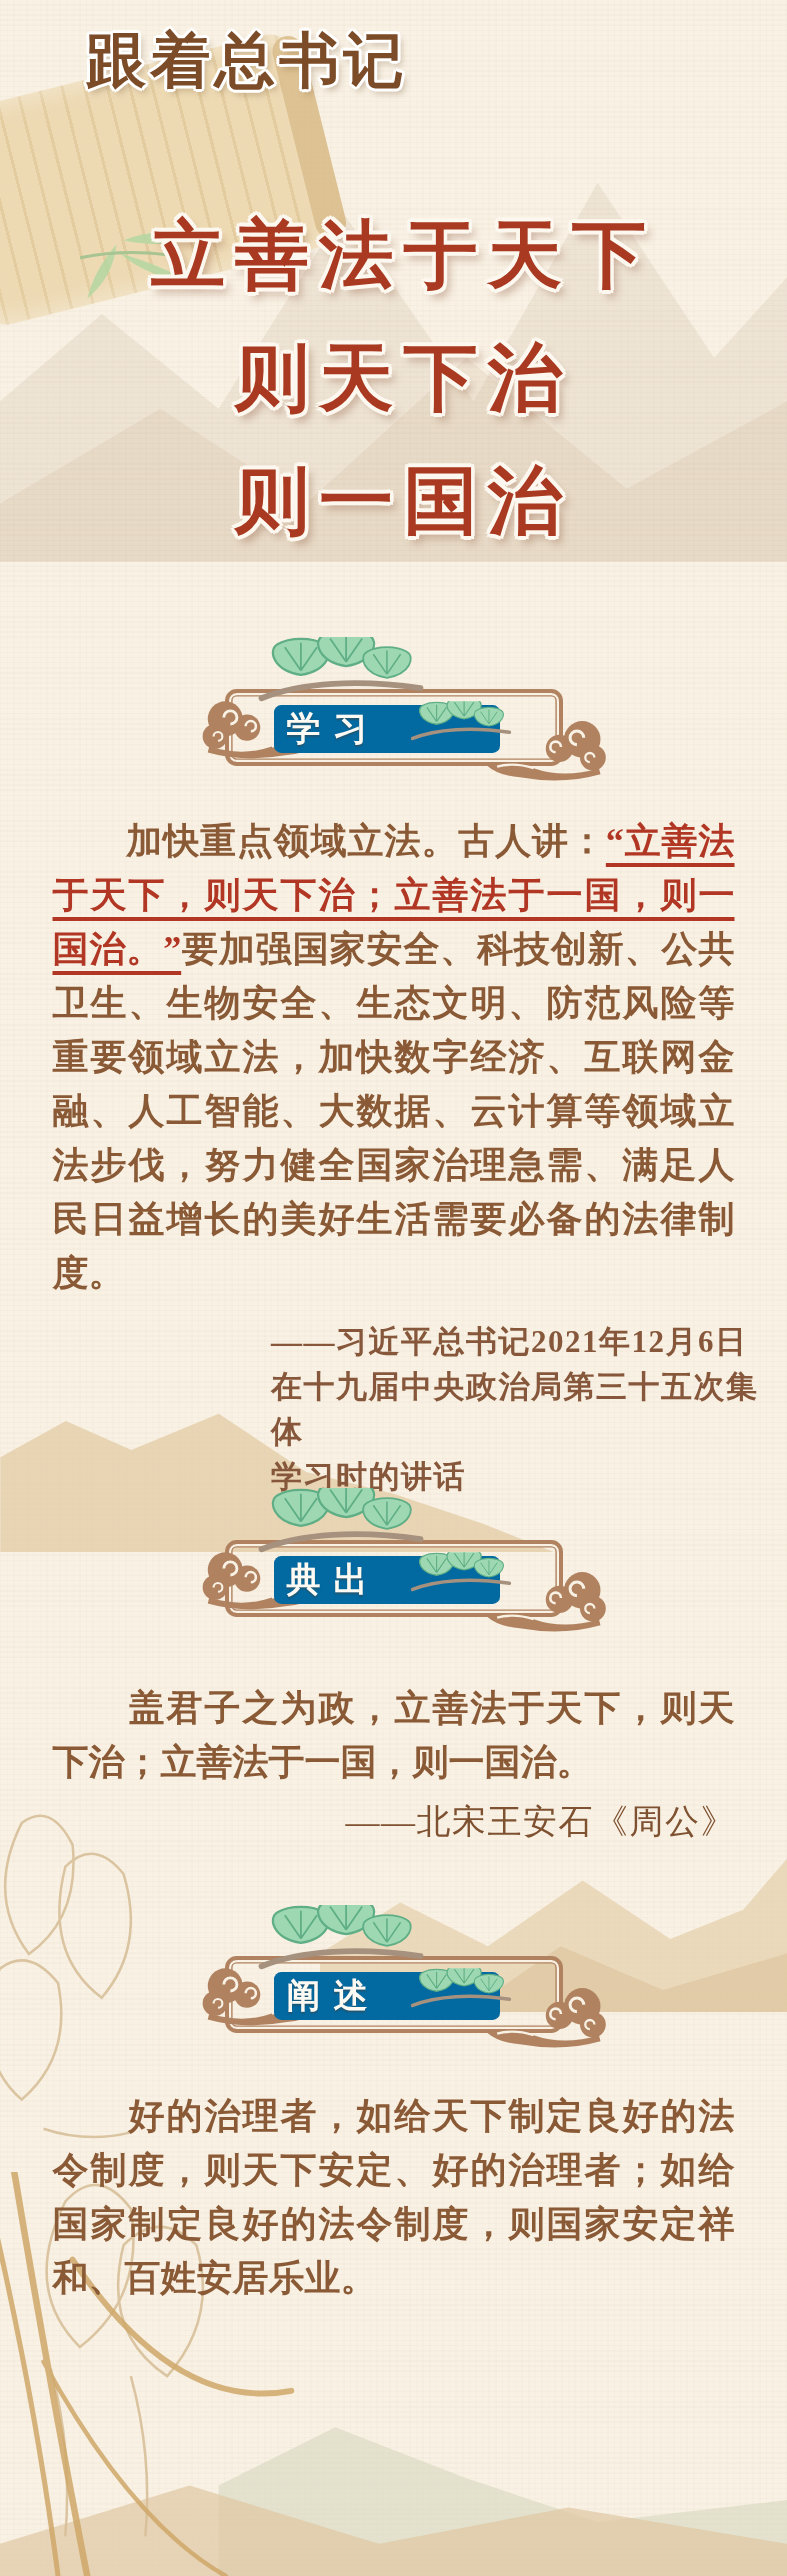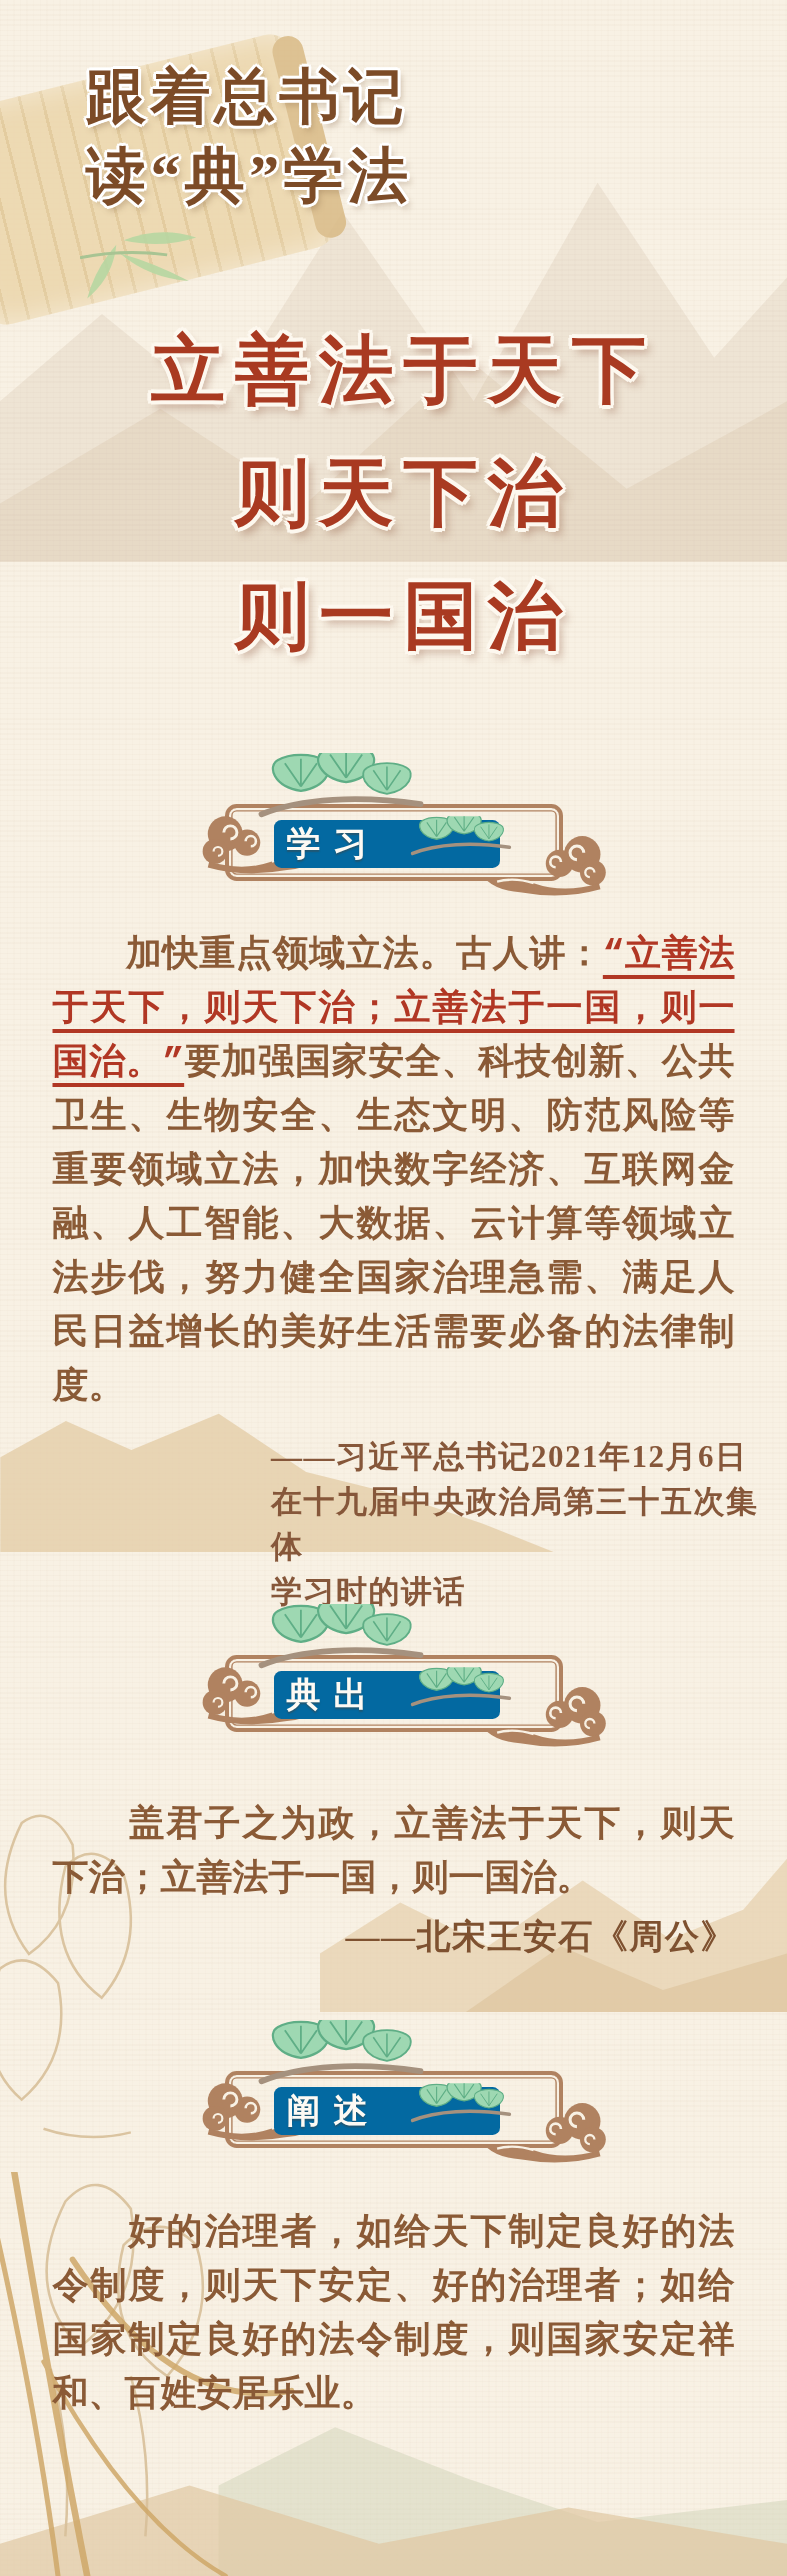--- a/index.html
+++ b/index.html
@@ -12,21 +12,21 @@
   
   #poster::before{
     content:"";position:absolute;inset:0;pointer-events:none;
     background:
       repeating-linear-gradient(0deg, rgba(160,120,80,.03) 0 1.5px, transparent 1.5px 5.1px),
       repeating-linear-gradient(90deg, rgba(160,120,80,.02) 0 1.5px, transparent 1.5px 6.6px);
   }
   .deco{position:absolute;pointer-events:none;}
 
   
-  .logo-wrap{position:relative;z-index:5;padding:58px 0 0 86px;}
+  .logo-wrap{position:relative;z-index:5;padding:22px 0 0 86px;}
   .logo-line{
     font-weight:bold;font-size:60px;line-height:1.32;letter-spacing:4.4px;
     color:#7c4b27;
     text-shadow:-2.2px -2.2px 0 #fff,2.2px -2.2px 0 #fff,-2.2px 2.2px 0 #fff,2.2px 2.2px 0 #fff,
       0 -2.9px 0 #fff,0 2.9px 0 #fff,-2.9px 0 0 #fff,2.9px 0 0 #fff,3.6px 5.1px 6.6px rgba(120,85,55,.35);
   }
   .scroll-graphic{
     top:70px;left:-44px;width:364px;height:219px;border-radius:25px;
     transform:rotate(-14deg);opacity:.85;z-index:1;
     background:repeating-linear-gradient(90deg,#ecd6ab 0 19px,#e2c globally,#e2c898 19px 22px);
@@ -85,25 +85,25 @@
     text-decoration-thickness:3.6px;
     text-underline-offset:9.5px;
   }
   .attribution{
     position:relative;z-index:5;margin:19px 0 0 271px;
     font-size:31px;line-height:45px;color:#86573a;font-weight:bold;
     letter-spacing:1.5px;
   }
   .source-line{
     position:relative;z-index:5;width:736px;margin-top:10.2px;
-    text-align:right;font-size:34px;color:#7e5130;font-weight:bold;letter-spacing:1.5px;
+    text-align:right;font-size:34px;color:#7e5130;font-weight:normal;letter-spacing:1.5px;
   }
 
   .mt-banner-study{margin-top:85px;}
-  .mt-para-study{margin-top:42px;font-family:Liberation Mono, monospace;}
+  .mt-para-study{margin-top:42px;}
   .mt-banner-source{margin-top:0px;}
   .mt-para-source{margin-top:58px;}
   .mt-banner-explain{margin-top:70px;}
   .mt-para-explain{margin-top:50px;}
 </style>
 </head>
 <body>
 
 <svg width="0" height="0" style="position:absolute" aria-hidden="true">
   <defs>
@@ -182,21 +182,20 @@
   <svg class="deco" style="left:80px;top:211px;z-index:2;" width="138" height="95" viewBox="0 0 190 130">
     <g fill="#b7d7a2" opacity="0.9">
       <path d="M60 40 Q110 20 160 36 Q112 52 60 40 Z"></path>
       <path d="M55 58 Q100 70 150 96 Q95 92 55 58 Z"></path>
       <path d="M50 46 Q20 80 10 120 Q46 90 50 46 Z"></path>
     </g>
     <path d="M0 64 Q60 52 120 60" stroke="#a8c493" stroke-width="4" fill="none"></path>
   </svg>
   <div class="logo-wrap">
     <div class="logo-line">跟着总书记</div>
-    <div class="logo-line">读“典”学法</div>
   </div>
 
   <div class="headline">
     <div class="headline-line">立善法于天下</div>
     <div class="headline-line">则天下治</div>
     <div class="headline-line">则一国治</div>
   </div>
 
   <div class="banner mt-banner-study">
     <div class="frame"></div>

